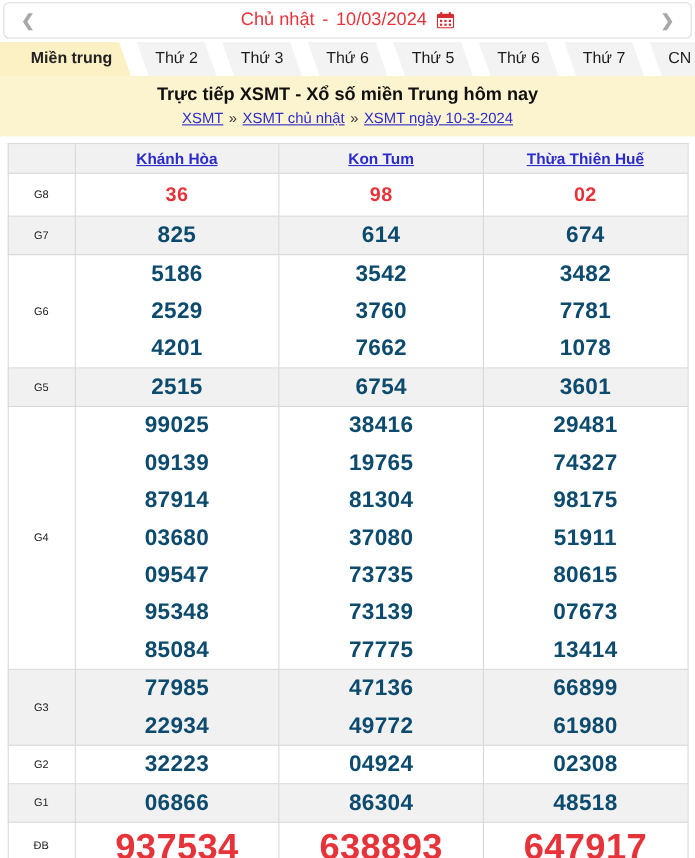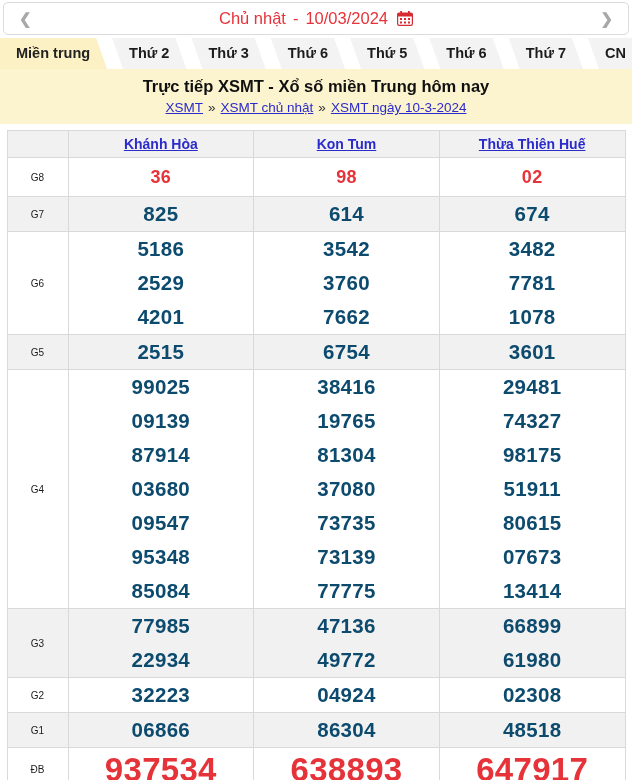--- a/index.html
+++ b/index.html
@@ -22,23 +22,22 @@
   .chev.next { right: 15px; }
   .date-text { color: var(--red); font-weight: normal; font-size: 16.5px; }
   .cal-icon { display: inline-block; margin-left: 2px; cursor: pointer; line-height: 0; }
 
   
   .tabs { display: flex; height: 31px; margin-top: 3px; align-items: stretch; background: #fff; }
   .tab {
     padding: 0 17px; line-height: 31px; font-size: 14.5px; color: #1c1c1c;
     background: #f3f3f3; cursor: pointer; white-space: nowrap; margin-right: 5px;
     clip-path: polygon(0 0, calc(100% - 11px) 0, 100% 100%, 11px 100%);
-    font-weight: bold;
   }
-  .tab.first { clip-path: polygon(0 0, calc(100% - 11px) 0, 100% 100%, 0 100%); padding-left: 16px; }
+  .tab.first { clip-path: polygon(0 0, calc(100% - 11px) 0, 100% 100%, 0 100%); padding-left: 28px; }
   .tab.active { background: var(--tabyellow); font-weight: bold; color: #222; }
   .tab-filler { flex: 1; background: #e4e4e4;
     clip-path: polygon(0 0, 100% 0, 100% 100%, 11px 100%); }
 
   
   .band { background: var(--bandyellow); text-align: center; padding: 8px 0 9px; }
   .band h1 { font-size: 16.5px; font-weight: bold; color: #101010; margin-bottom: 4px; }
   .crumbs { font-size: 13.5px; color: #222; }
   .crumbs a { color: var(--link); text-decoration: underline; cursor: pointer; margin: 0 2px; }
   .crumb-sep { color: #333; margin: 0 3px; }

